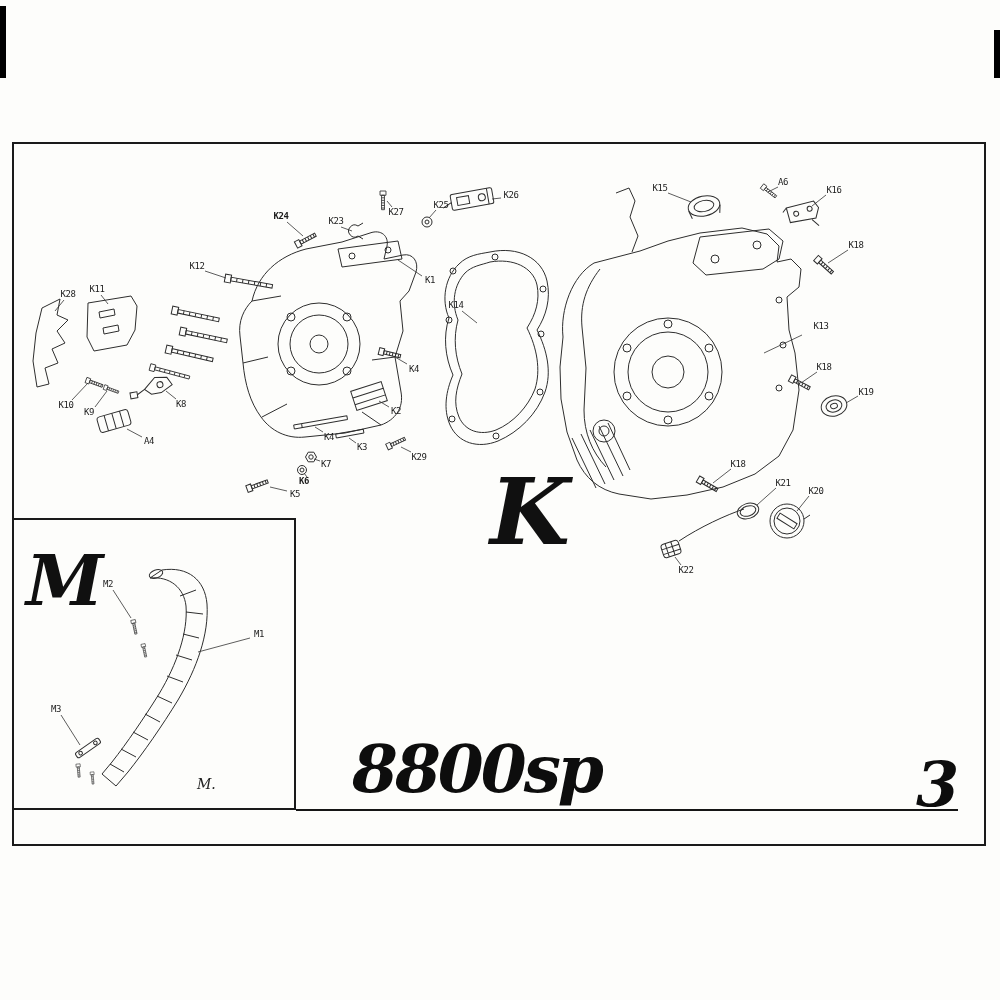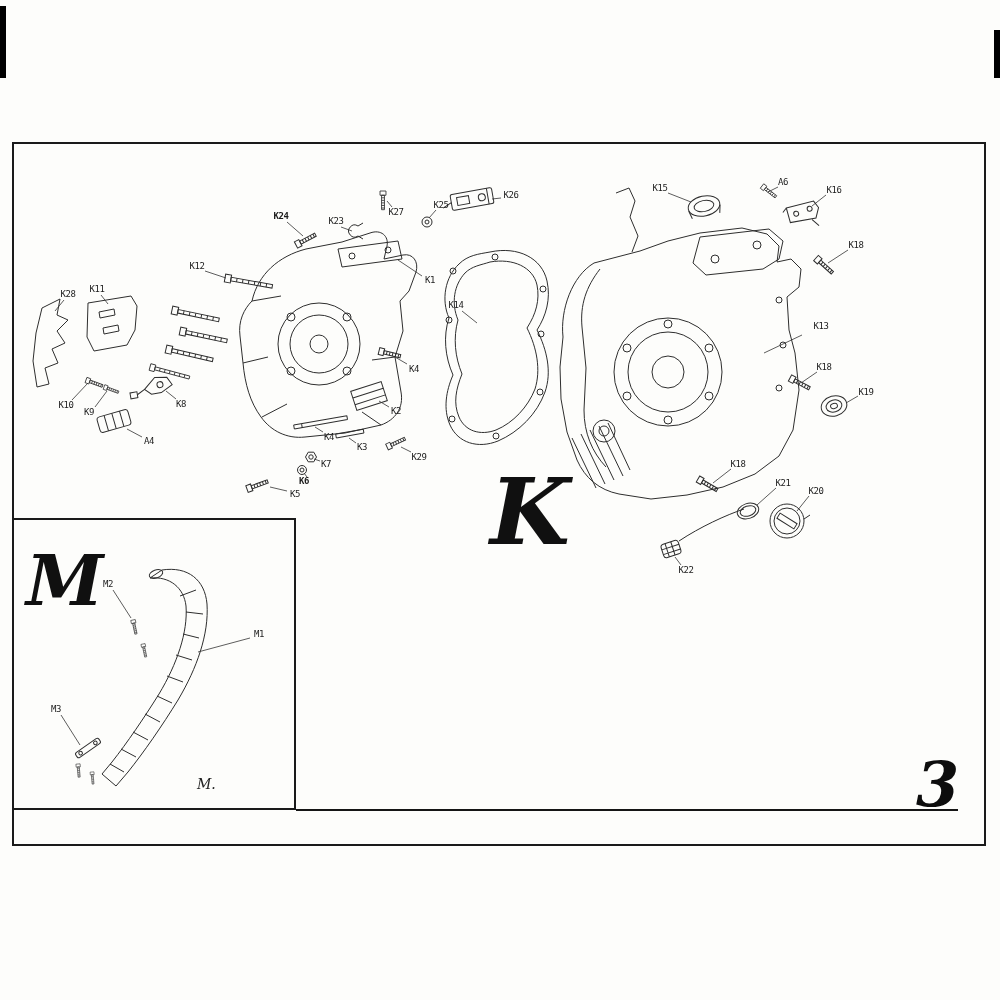--- a/index.html
+++ b/index.html
@@ -333,15 +333,16 @@
       <span class="part-label" style="left: 816px; top: 491px;">K20</span>
       <span class="part-label" style="left: 686px; top: 570px;">K22</span>
       <span class="part-label" style="left: 108px; top: 584px;">M2</span>
       <span class="part-label" style="left: 259px; top: 634px;">M1</span>
       <span class="part-label" style="left: 56px; top: 709px; text-align: right;">M3</span>
     </div>
 
   <div class="big-letter letter-k">K</div>
   <div class="big-letter letter-m">M</div>
   <div class="inset-caption">M.</div>
+  <div class="model-logo">8800sp</div>
   <div class="page-number">3</div>
 
 </div>
 
 </body></html>

